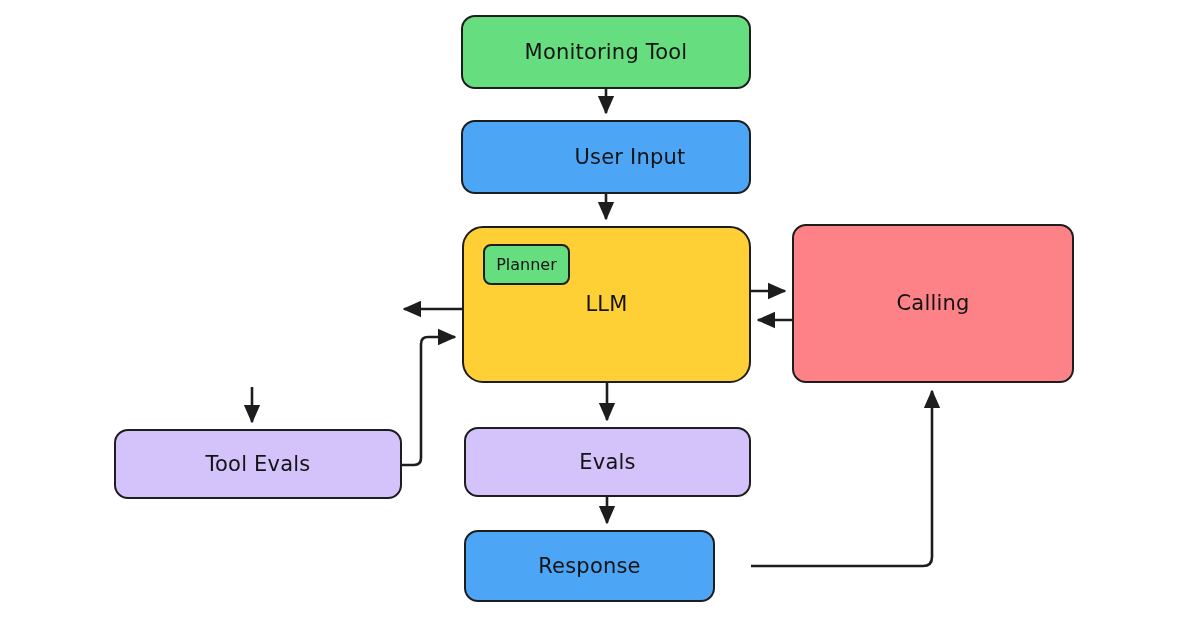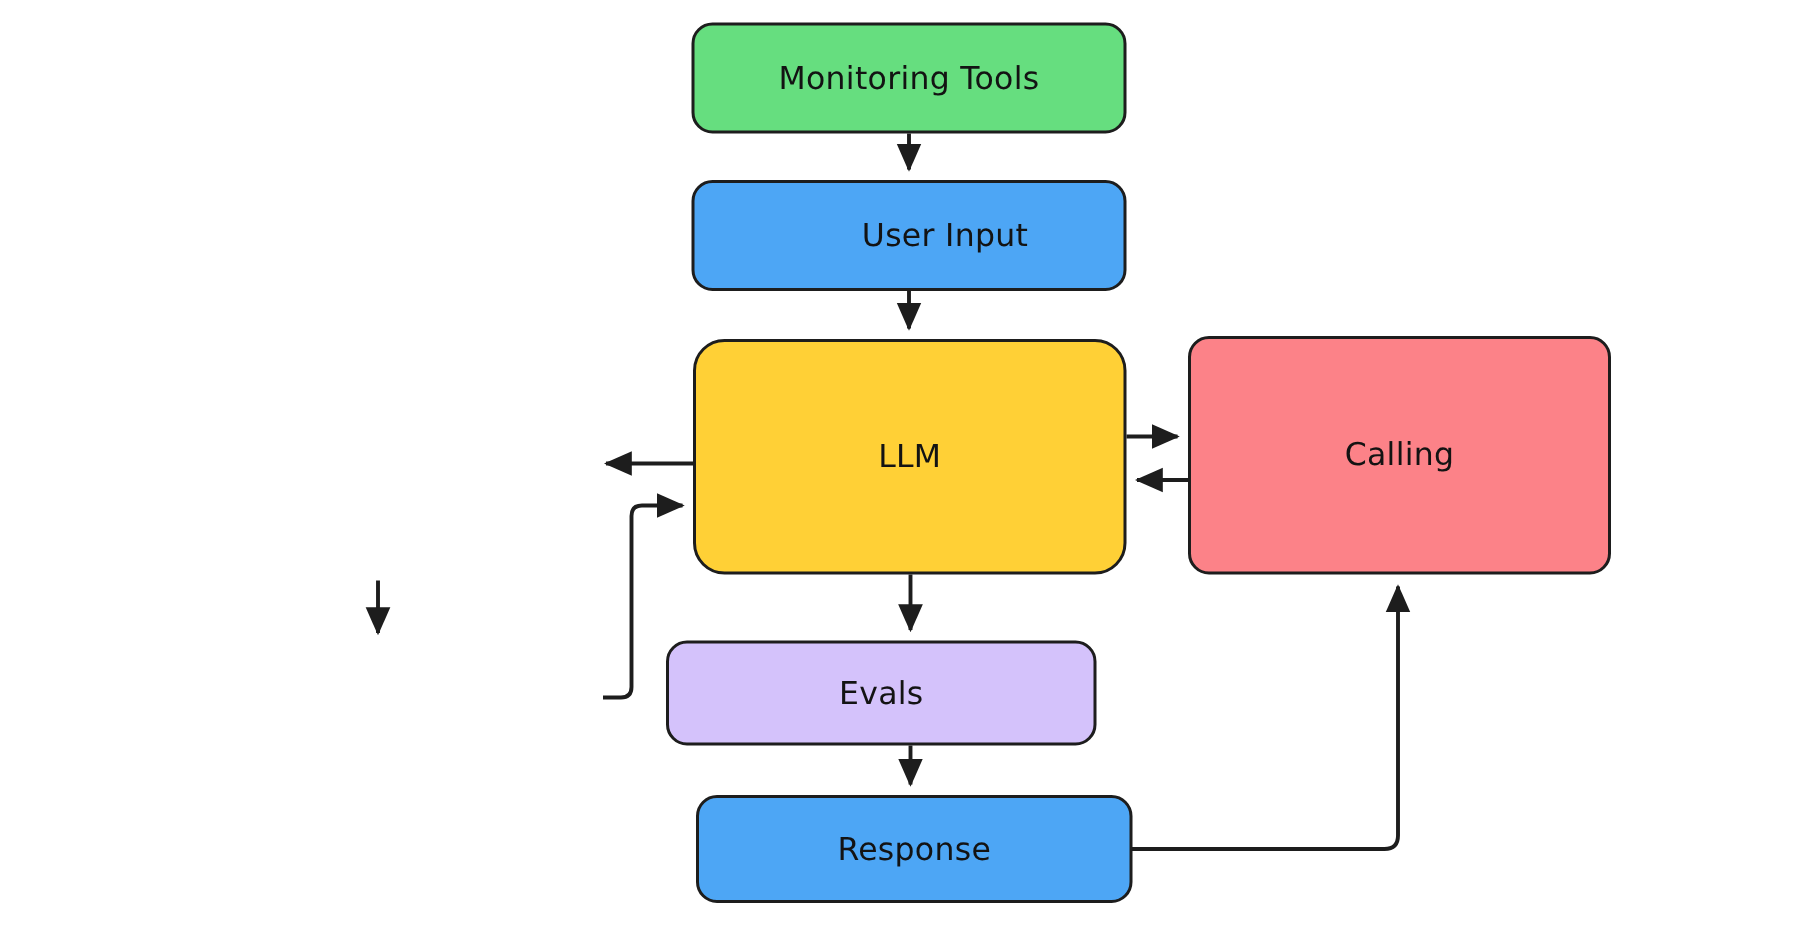--- a/index.html
+++ b/index.html
@@ -94,39 +94,45 @@
 
       <path d="M 607 383 L 607 420" marker-end="url(#arrow)"></path>
 
       <path d="M 607 497 L 607 523" marker-end="url(#arrow)"></path>
 
       <path d="M 751 566 L 923 566 Q 932 566 932 557 L 932 391" marker-end="url(#arrow)"></path>
     </g>
   </svg>
 
   <div class="node" id="node-monitoring-tools" style="left:461px; top:15px; width:290px; height:74px; background:#66DE7F;">
-    <span class="node-label">Monitoring Tools</span>
+    <span class="node-label">Monitoring Tool</span>
   </div>
 
   <div class="node" id="node-user-input" style="left:461px; top:120px; width:290px; height:74px; background:#4DA6F5;padding-left:48px;">
     <span class="node-label">User Input</span>
   </div>
 
   <div class="node" id="node-llm" style="left:462px; top:226px; width:289px; height:157px; background:#FFD036;border-radius:21px;">
     <span class="node-label">LLM</span>
   </div>
 
+  <div class="badge" id="badge-planner" style="left:483px; top:244px; width:87px; height:41px; background:#66DE7F;">
+    <span class="node-label">Planner</span>
+  </div>
 
 
   <div class="node" id="node-memory" style="left:792px; top:224px; width:282px; height:159px; background:#FC8288;">
     <span class="node-label">Calling</span>
   </div>
 
+  <div class="node" id="node-tool-evals" style="left:114px; top:429px; width:288px; height:70px; background:#D4C2FB;">
+    <span class="node-label">Tool Evals</span>
+  </div>
 
-  <div class="node" id="node-evals" style="left:444px; top:427px; width:287px; height:70px; background:#D4C2FB;">
+  <div class="node" id="node-evals" style="left:464px; top:427px; width:287px; height:70px; background:#D4C2FB;">
     <span class="node-label">Evals</span>
   </div>
 
-  <div class="node" id="node-response" style="left:464px; top:530px; width:291px; height:72px; background:#4DA6F5;">
+  <div class="node" id="node-response" style="left:464px; top:530px; width:251px; height:72px; background:#4DA6F5;">
     <span class="node-label">Response</span>
   </div>
 
 </div>
 
 </body></html>

